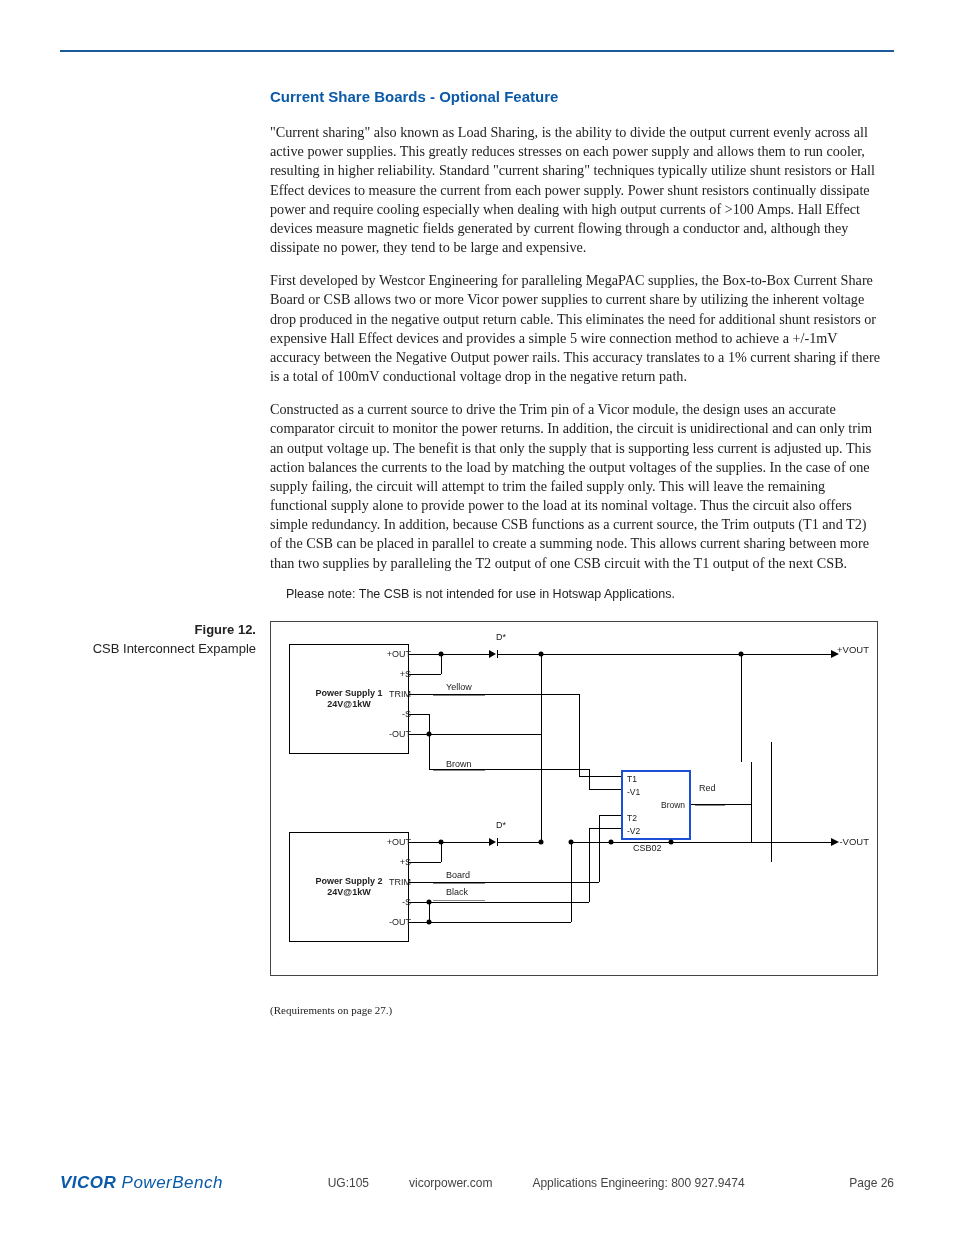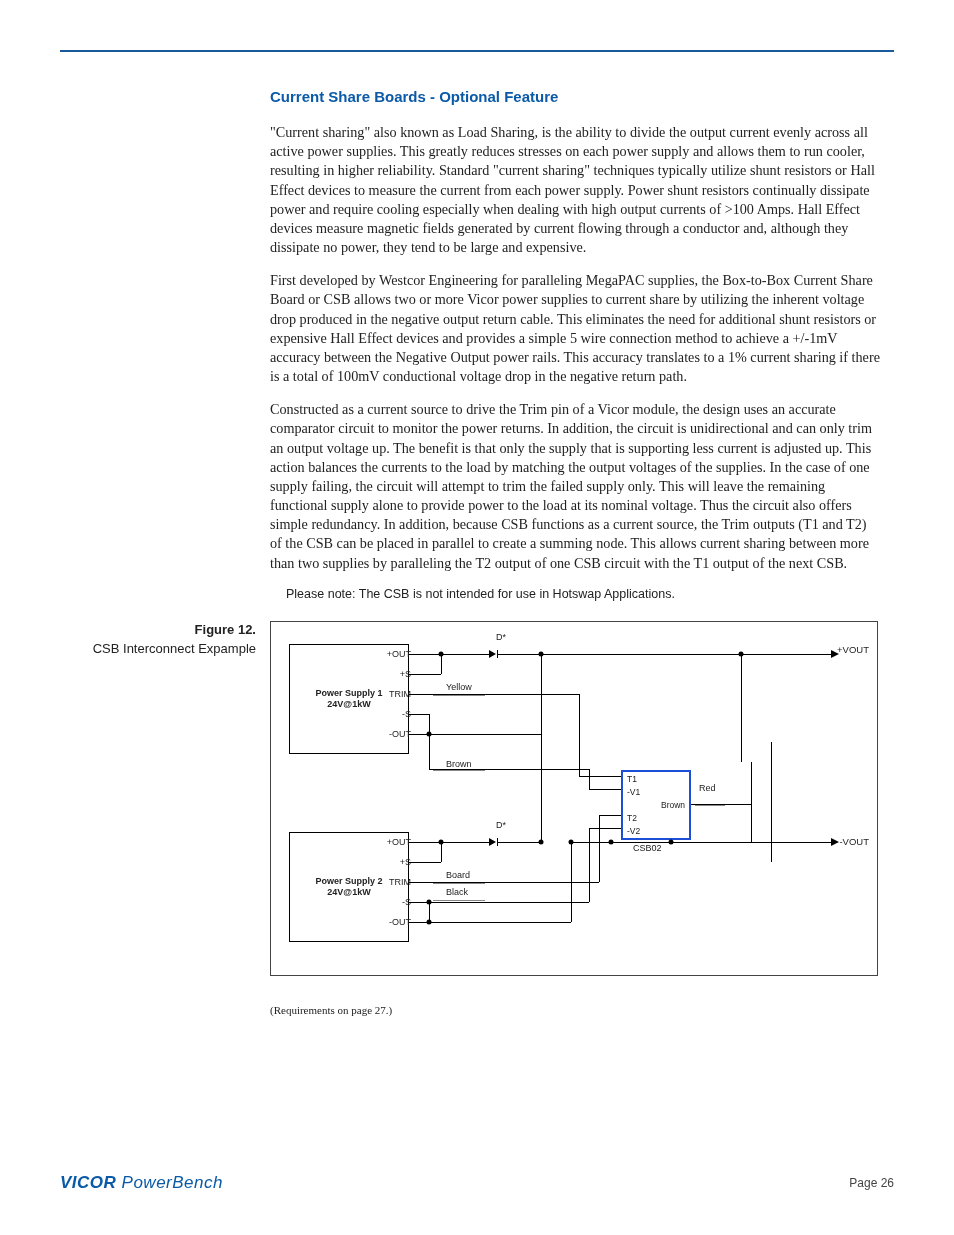--- a/index.html
+++ b/index.html
@@ -292,14 +292,19 @@
     </div>
   </div>
 
   <p class="req">(Requirements on page 27.)</p>
 </div>
 
 <div class="footer">
   <span class="logo">
     <span>VICOR</span><span class="pb"> PowerBench</span>
   </span>
+  <span class="footer-mid">
+    <span>UG:105</span>
+    <span>vicorpower.com</span>
+    <span>Applications Engineering: 800 927.9474</span>
+  </span>
   <span>Page 26</span>
 </div>
 
 </body></html>

